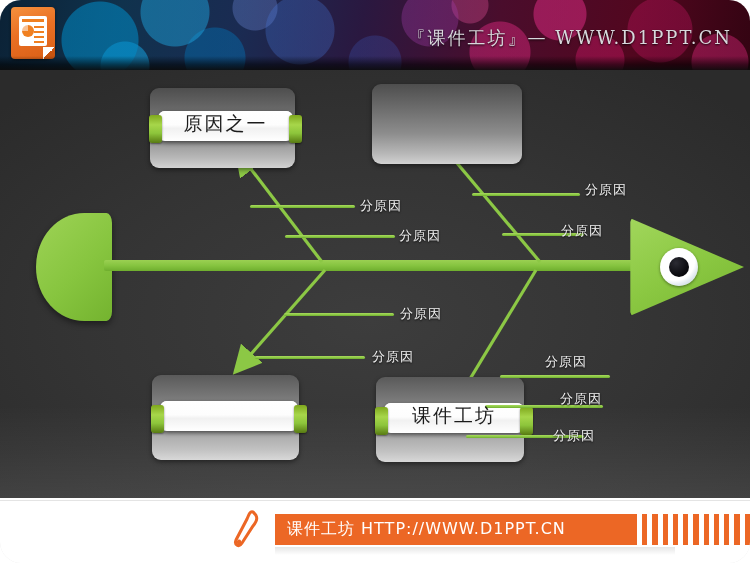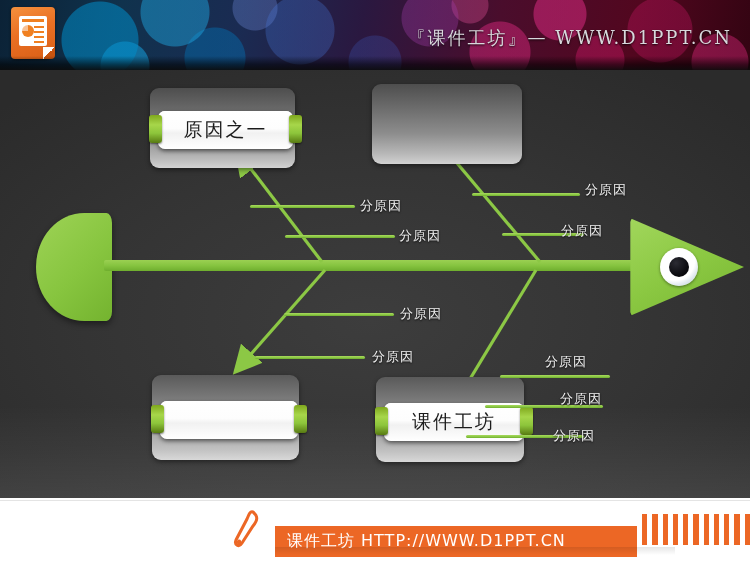--- a/index.html
+++ b/index.html
@@ -1,21 +1,21 @@
 <!DOCTYPE html>
 <html><head>
 <meta charset="utf-8">
 <style>
   html,body{margin:0;padding:0;}
   body{
     width:750px;height:563px;overflow:hidden;
     background:#ffffff;
     font-family:"DejaVu Sans","Liberation Sans",sans-serif;
   }
-  #stage{position:relative;width:750px;height:563px;overflow:hidden;background:#e5e5e5;}
+  #stage{position:relative;width:750px;height:563px;overflow:hidden;background:#e5e5e5;border-radius:21px;}
 
   
   .banner{
     position:absolute;left:0;top:0;width:750px;height:70px;overflow:hidden;
     background:
       radial-gradient(circle at 100px 40px, rgba(0,140,200,.55) 0 38px, rgba(0,0,0,0) 39px),
       radial-gradient(circle at 175px 12px, rgba(30,170,230,.45) 0 34px, rgba(0,0,0,0) 35px),
       radial-gradient(circle at 215px 58px, rgba(0,120,190,.40) 0 30px, rgba(0,0,0,0) 31px),
       radial-gradient(circle at 125px 66px, rgba(20,170,235,.50) 0 24px, rgba(0,0,0,0) 25px),
       radial-gradient(circle at 300px 30px, rgba(70,120,220,.30) 0 34px, rgba(0,0,0,0) 35px),
@@ -76,24 +76,24 @@
   .plate{
     position:absolute;border-radius:9px;
     background:linear-gradient(180deg,#4e4e4e 0%,#6e6e6e 32%,#8d8d8d 62%,#b9b9b9 88%,#d2d2d2 100%);
     box-shadow:0 2px 5px rgba(0,0,0,.45);
   }
   .plate.flip{
     background:linear-gradient(180deg,#5a5a5a 0%,#7d7d7d 30%,#9d9d9d 60%,#c2c2c2 88%,#d8d8d8 100%);
   }
   
   .capsule{
-    position:absolute;height:38px;border-radius:7px;
+    position:absolute;height:30px;border-radius:7px;
     background:linear-gradient(180deg,#ffffff 0%,#fdfdfd 46%,#f1f1f1 58%,#ffffff 100%);
     box-shadow:0 2px 4px rgba(0,0,0,.55), inset 0 1px 0 #fff;
-    display:flex;align-items:center;justify-content:center;
+    display:flex;justify-content:center;
   }
   .cap{
     position:absolute;top:4px;width:13px;height:28px;border-radius:3px;
     background:linear-gradient(180deg,#7fa81d 0%,#a7d64a 35%,#8dc53b 65%,#587a12 100%);
     box-shadow:0 1px 2px rgba(0,0,0,.5);
   }
   .cap.l{left:-9px;} .cap.r{right:-9px;}
   .cap-label{
     position:relative;z-index:2;color:#1b1b1b;font-size:19px;letter-spacing:2px;
     font-family:"DejaVu Sans","Liberation Sans",sans-serif;
@@ -139,21 +139,21 @@
   .sublab{
     position:absolute;color:#f2f2f2;font-size:13px;letter-spacing:1px;white-space:nowrap;
     text-shadow:0 1px 2px rgba(0,0,0,.9);
     font-family:Liberation Serif, serif;
   }
 
   
   .footer{position:absolute;left:0;top:498px;width:750px;height:65px;background:#ffffff;}
   .f-rule{position:absolute;left:0;top:2px;width:750px;height:1px;background:#e4e4e4;}
   .f-bar{
-    position:absolute;left:275px;top:28px;width:362px;height:31px;background:#ec6725;
+    position:absolute;left:275px;top:16px;width:362px;height:31px;background:#ec6725;
     display:flex;align-items:center;
   }
   .f-bar-text{
     color:#fff;font-size:16px;letter-spacing:1px;padding-left:12px;white-space:nowrap;
     font-family:"DejaVu Sans","Liberation Sans",sans-serif;
   }
   .f-pen{
     position:absolute;left:233px;top:12px;width:30px;height:40px;
   }
   .stripes{position:absolute;left:642px;top:16px;width:108px;height:31px;display:flex;gap:5px;}

